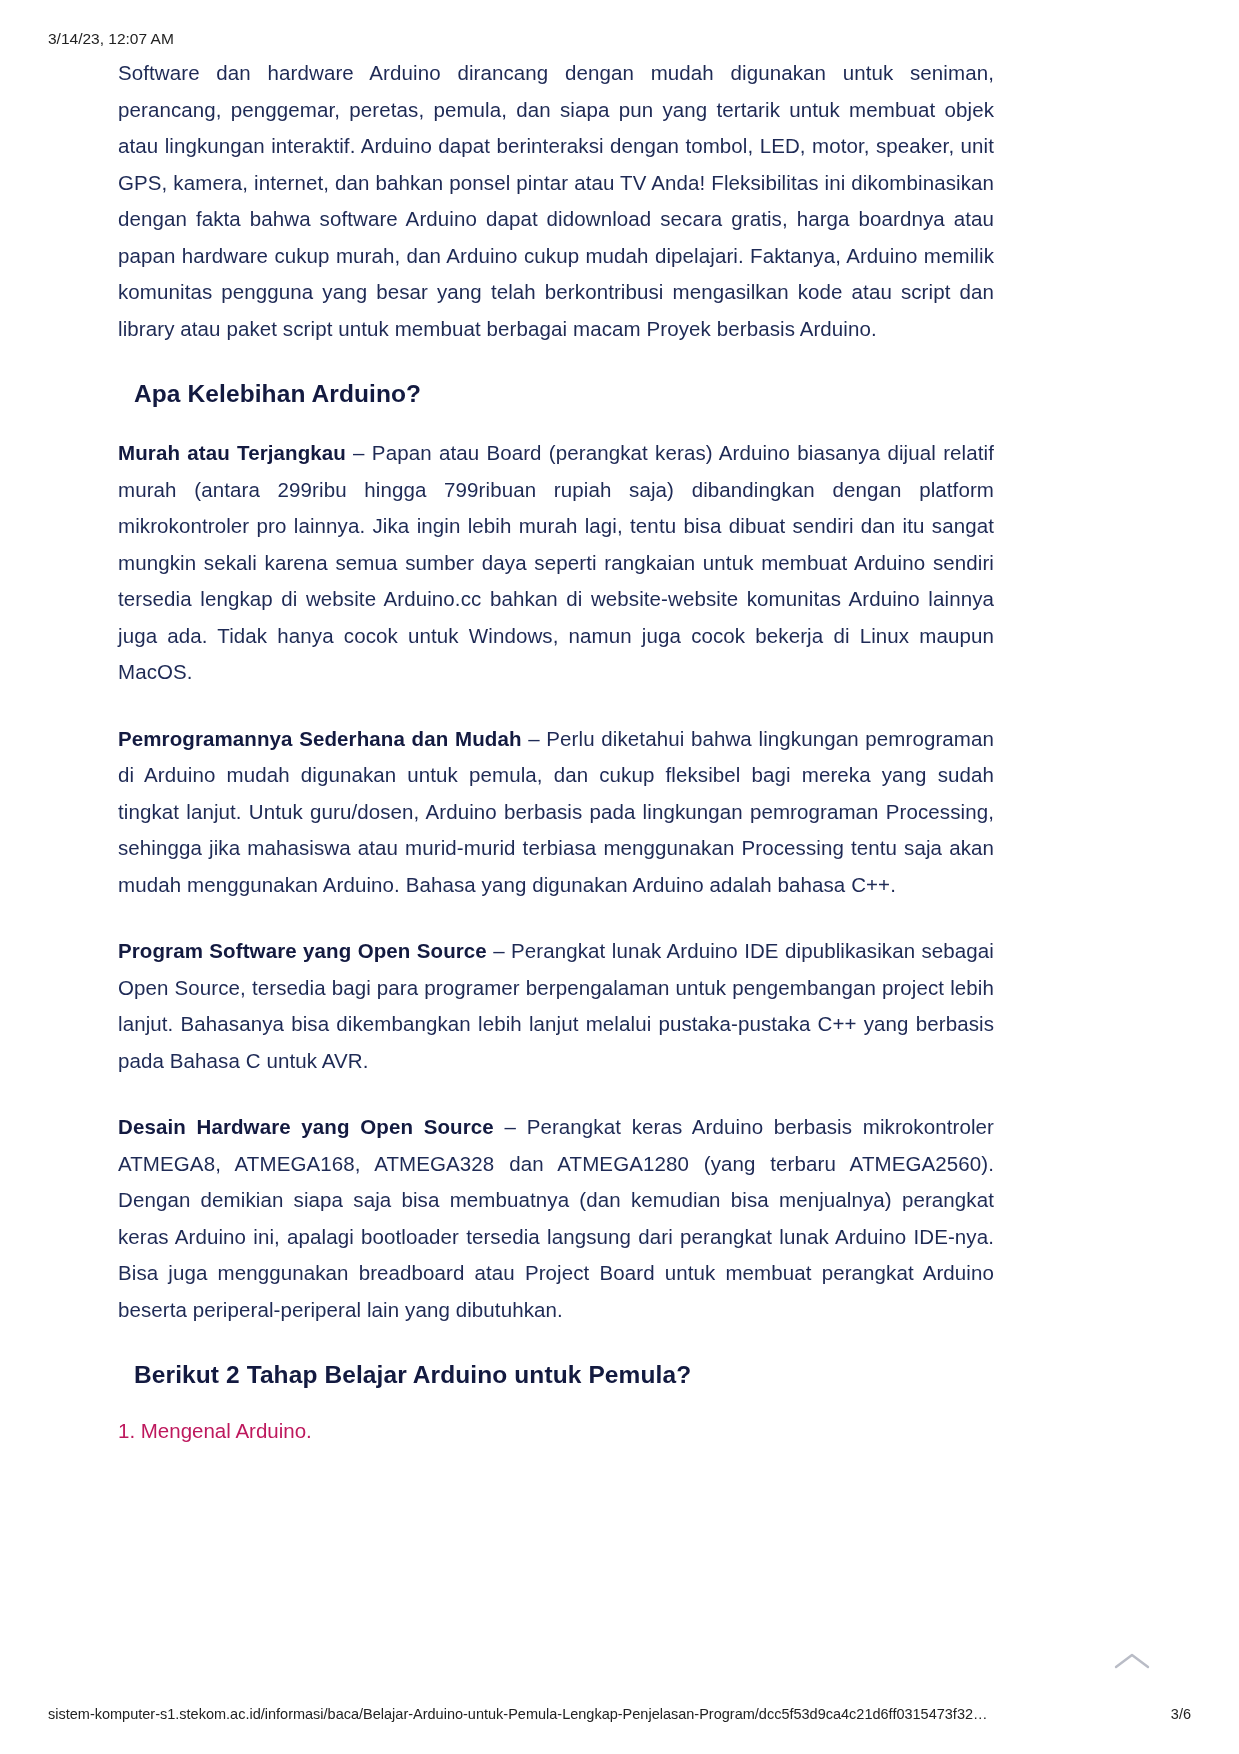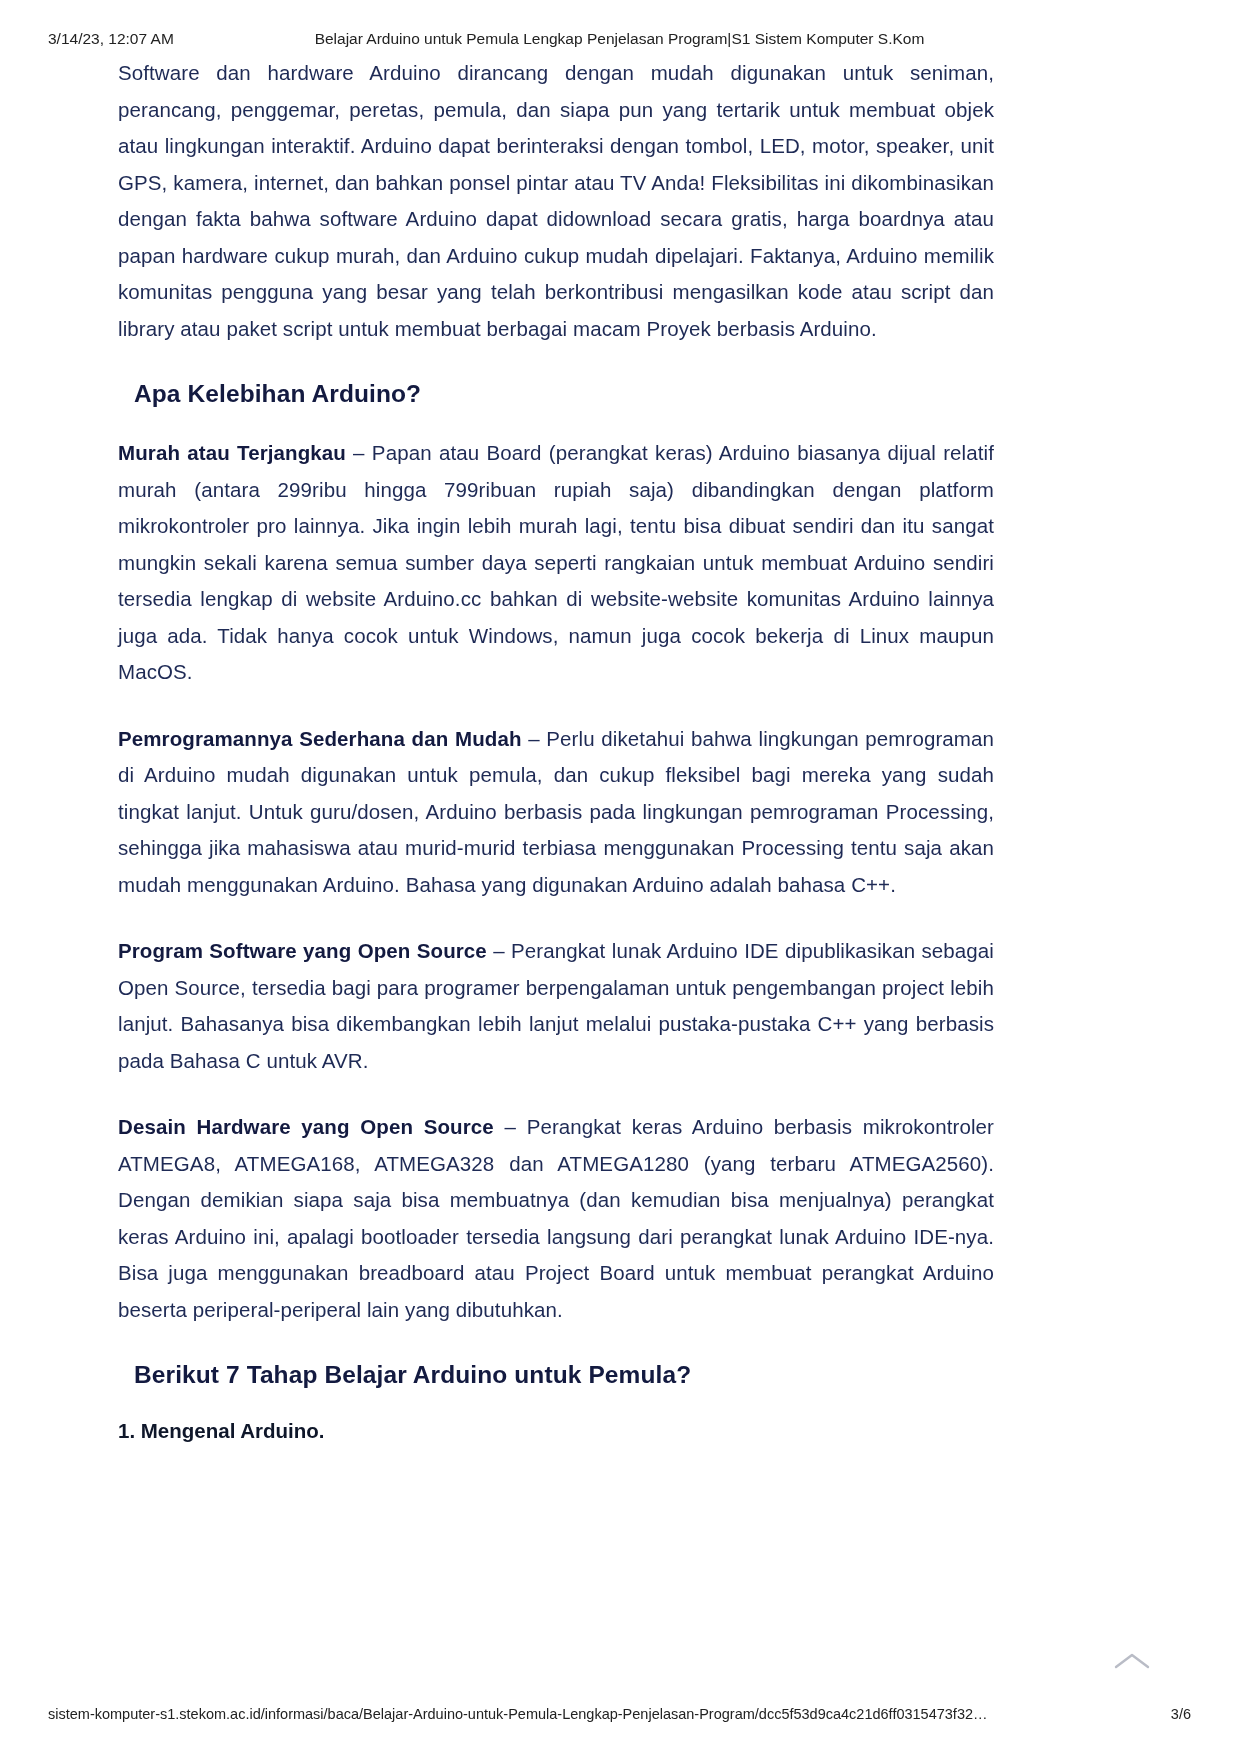--- a/index.html
+++ b/index.html
@@ -79,22 +79,22 @@
     line-height: 30px;
     font-weight: bold;
     color: #131a40;
     letter-spacing: 0.1px;
   }
 
   h3.step {
     margin: 26px 0 0 0;
     font-size: 20.5px;
     line-height: 30px;
-    font-weight: bold;
-    color: #0f172a;
+    font-weight: normal;
+    color: #be185d;
   }
 
   
   .scroll-top {
     position: absolute;
     right: 86px;
     bottom: 78px;
     width: 42px;
     height: 30px;
     display: flex;
@@ -124,38 +124,37 @@
     white-space: nowrap;
   }
 </style>
 </head>
 <body>
 
 <div class="page">
 
   <div class="print-header">
     <span class="ph-date">3/14/23, 12:07 AM</span>
-    <span class="ph-title">Belajar Arduino untuk Pemula Lengkap Penjelasan Program|S1 Sistem Komputer S.Kom</span>
   </div>
 
   <div class="content">
 
     <p class="body">Software dan hardware Arduino dirancang dengan mudah digunakan untuk seniman, perancang, penggemar, peretas, pemula, dan siapa pun yang tertarik untuk membuat objek atau lingkungan interaktif. Arduino dapat berinteraksi dengan tombol, LED, motor, speaker, unit GPS, kamera, internet, dan bahkan ponsel pintar atau TV Anda! Fleksibilitas ini dikombinasikan dengan fakta bahwa software Arduino dapat didownload secara gratis, harga boardnya atau papan hardware cukup murah, dan Arduino cukup mudah dipelajari. Faktanya, Arduino memilik komunitas pengguna yang besar yang telah berkontribusi mengasilkan kode atau script dan library atau paket script untuk membuat berbagai macam Proyek berbasis Arduino.</p>
 
     <h2 class="section">Apa Kelebihan Arduino?</h2>
 
     <p class="body"><span class="lead">Murah atau Terjangkau</span><span> – </span><span>Papan atau Board (perangkat keras) Arduino biasanya dijual relatif murah (antara 299ribu hingga 799ribuan rupiah saja) dibandingkan dengan platform mikrokontroler pro lainnya. Jika ingin lebih murah lagi, tentu bisa dibuat sendiri dan itu sangat mungkin sekali karena semua sumber daya seperti rangkaian untuk membuat Arduino sendiri tersedia lengkap di website Arduino.cc bahkan di website-website komunitas Arduino lainnya juga ada. Tidak hanya cocok untuk Windows, namun juga cocok bekerja di Linux maupun MacOS.</span></p>
 
     <p class="body"><span class="lead">Pemrogramannya Sederhana dan Mudah</span><span> – </span><span>Perlu diketahui bahwa lingkungan pemrograman di Arduino mudah digunakan untuk pemula, dan cukup fleksibel bagi mereka yang sudah tingkat lanjut. Untuk guru/dosen, Arduino berbasis pada lingkungan pemrograman Processing, sehingga jika mahasiswa atau murid-murid terbiasa menggunakan Processing tentu saja akan mudah menggunakan Arduino. Bahasa yang digunakan Arduino adalah bahasa C++.</span></p>
 
     <p class="body"><span class="lead">Program Software yang Open Source</span><span> – </span><span>Perangkat lunak Arduino IDE dipublikasikan sebagai Open Source, tersedia bagi para programer berpengalaman untuk pengembangan project lebih lanjut. Bahasanya bisa dikembangkan lebih lanjut melalui pustaka-pustaka C++ yang berbasis pada Bahasa C untuk AVR.</span></p>
 
     <p class="body tight"><span class="lead">Desain Hardware yang Open Source</span><span> – </span><span>Perangkat keras Arduino berbasis mikrokontroler ATMEGA8, ATMEGA168, ATMEGA328 dan ATMEGA1280 (yang terbaru ATMEGA2560). Dengan demikian siapa saja bisa membuatnya (dan kemudian bisa menjualnya) perangkat keras Arduino ini, apalagi bootloader tersedia langsung dari perangkat lunak Arduino IDE-nya. Bisa juga menggunakan breadboard atau Project Board untuk membuat perangkat Arduino beserta periperal-periperal lain yang dibutuhkan.</span></p>
 
-    <h2 class="section">Berikut 7 Tahap Belajar Arduino untuk Pemula?</h2>
+    <h2 class="section">Berikut 2 Tahap Belajar Arduino untuk Pemula?</h2>
 
     <h3 class="step">1. Mengenal Arduino.</h3>
 
   </div>
 
   <div class="scroll-top">
     <span>
       <svg width="36" height="20" viewBox="0 0 36 20" aria-hidden="true">
         <polyline points="2,16 18,4 34,16" fill="none" stroke="#b9bcc6" stroke-width="2.4" stroke-linecap="round" stroke-linejoin="round"></polyline>
       </svg>

